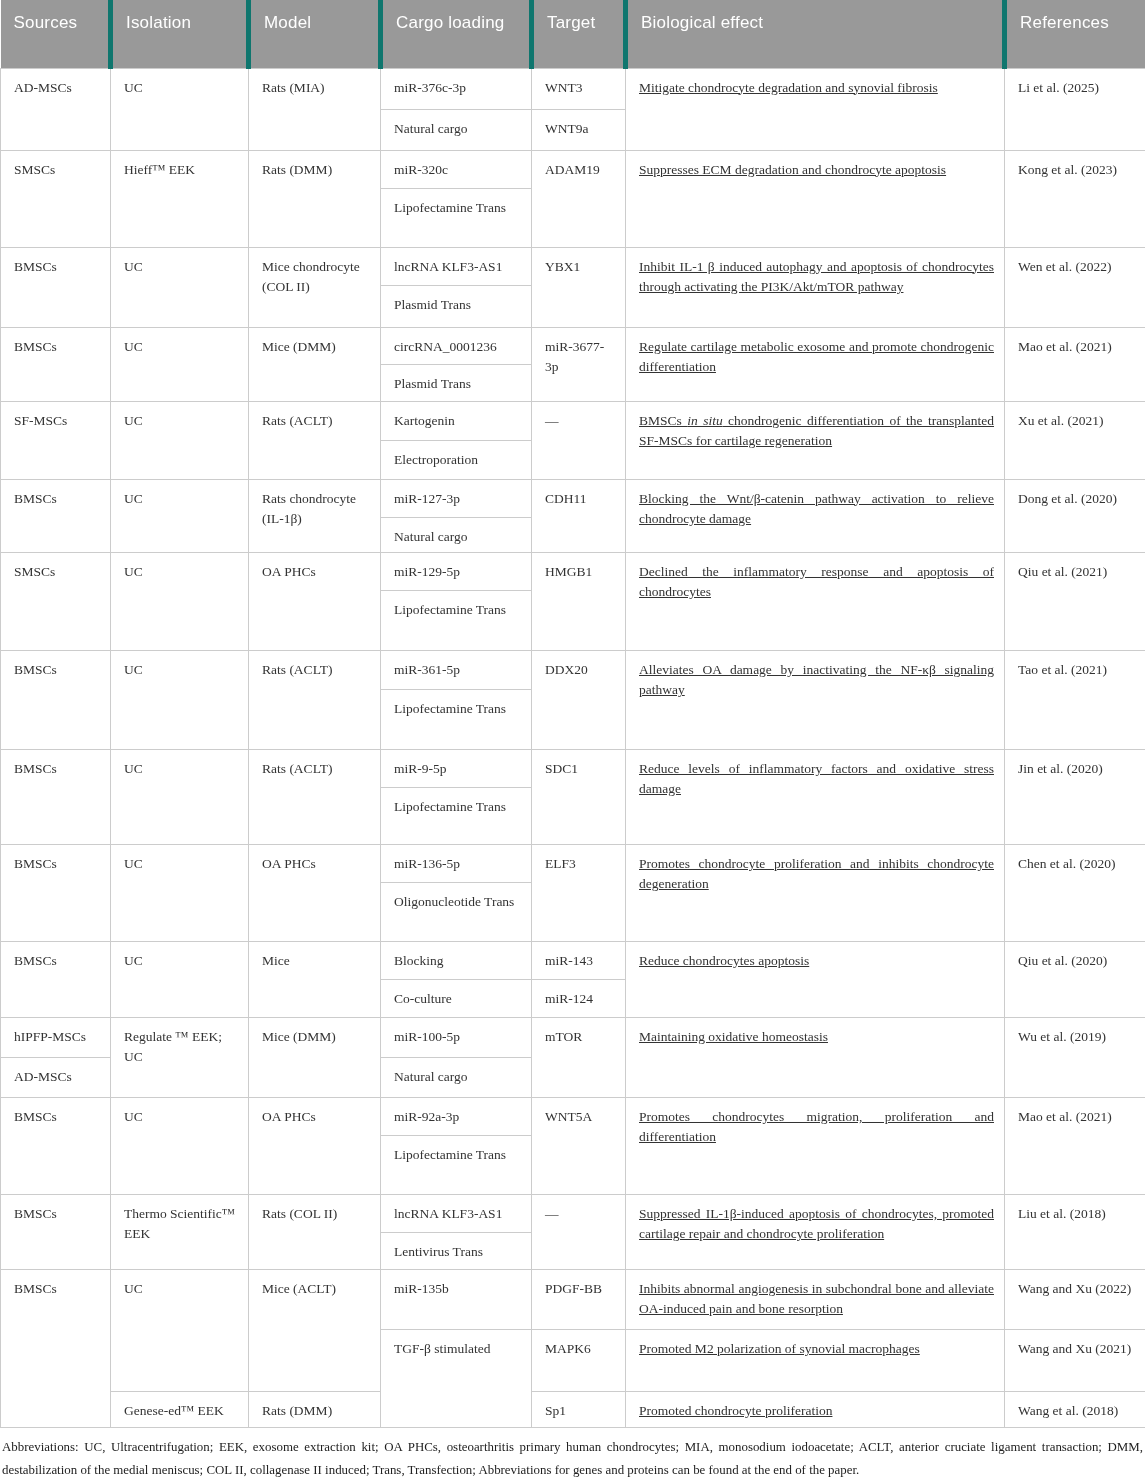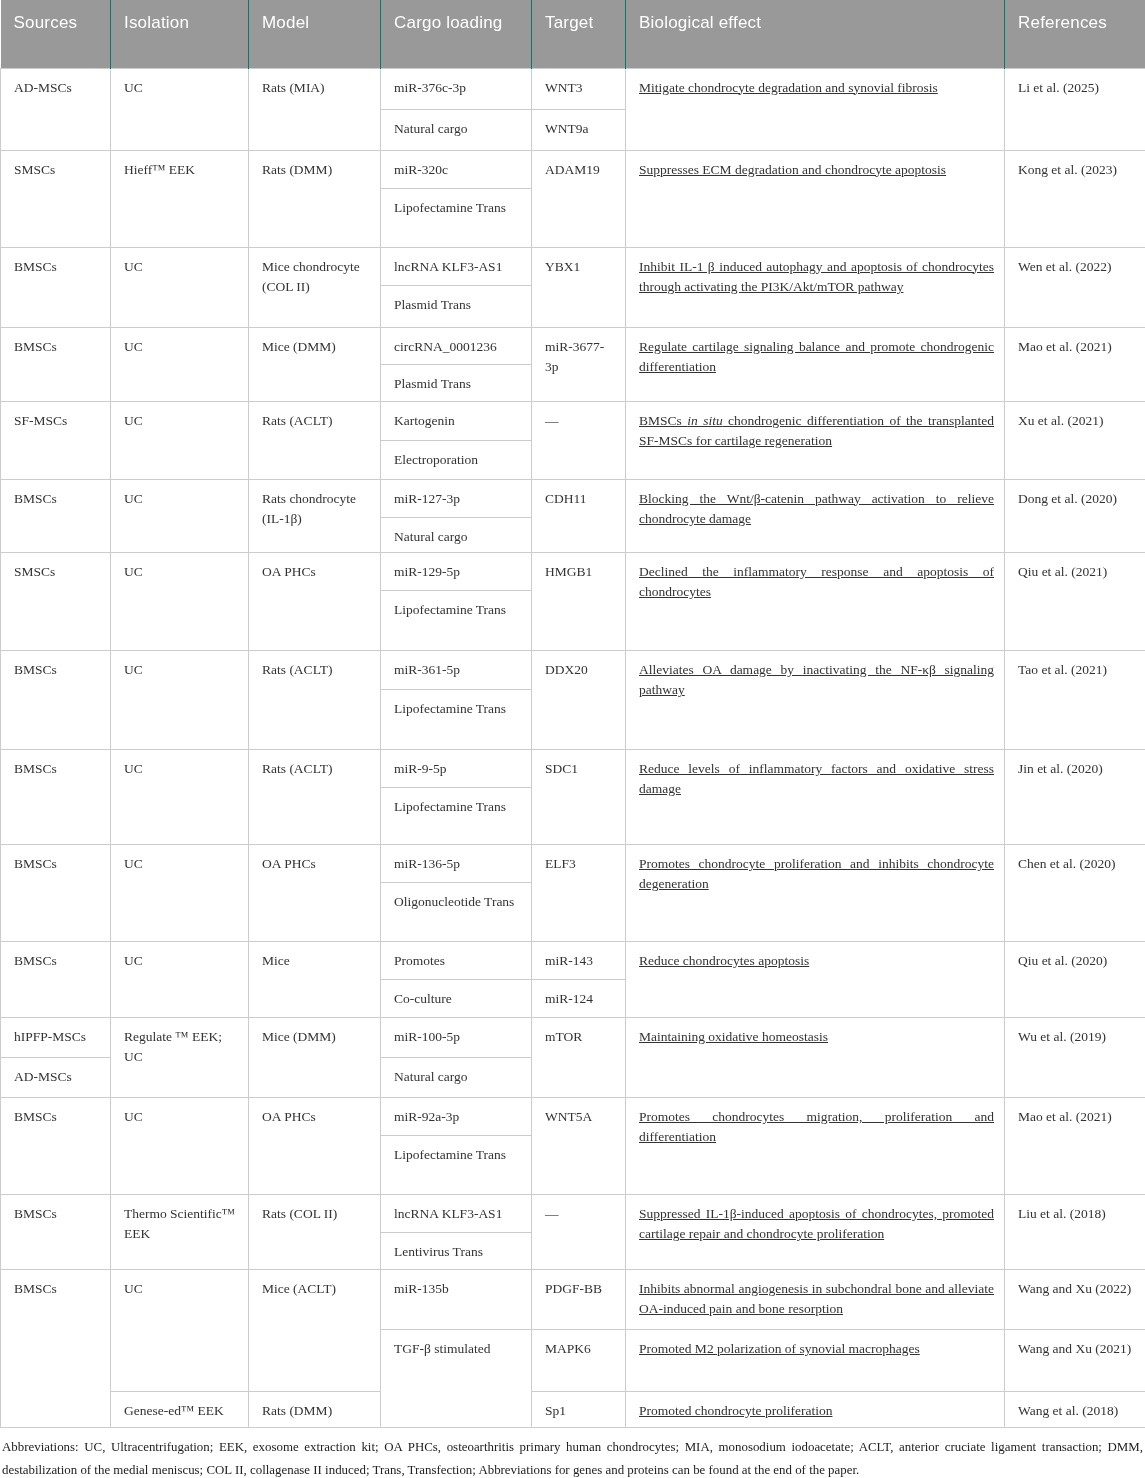--- a/index.html
+++ b/index.html
@@ -16,21 +16,21 @@
     background: #999999;
     color: #ffffff;
     font-family: "Liberation Sans", sans-serif;
     font-size: 17px;
     font-weight: 500;
     text-align: left;
     vertical-align: top;
     padding: 13px 10px 6px 13px;
     letter-spacing: 0.2px;
   }
-  table.ref-table th + th { border-left: 1px solid #0f766e; }
+  table.ref-table th + th { border-left: 5px solid #0f766e; }
   tr.header-row { height: 68px; }
 
   table.ref-table td {
     border: 1px solid #cccccc;
     vertical-align: top;
     padding: 9px 10px 5px 13px;
     font-size: 13.5px;
     line-height: 1.5;
     color: #333333;
   }
@@ -113,21 +113,21 @@
   <tr style="height:42px">
     <td>Plasmid Trans</td>
   </tr>
 
   <tr style="height:37px">
     <td rowspan="2">BMSCs</td>
     <td rowspan="2">UC</td>
     <td rowspan="2" class="c-model">Mice (DMM)</td>
     <td>circRNA_0001236</td>
     <td rowspan="2">miR-3677-3p</td>
-    <td rowspan="2" class="c-eff">Regulate cartilage signaling balance and promote chondrogenic differentiation</td>
+    <td rowspan="2" class="c-eff">Regulate cartilage metabolic exosome and promote chondrogenic differentiation</td>
     <td rowspan="2">Mao et al. (2021)</td>
   </tr>
   <tr style="height:37px">
     <td>Plasmid Trans</td>
   </tr>
 
   <tr style="height:39px">
     <td rowspan="2">SF-MSCs</td>
     <td rowspan="2">UC</td>
     <td rowspan="2" class="c-model">Rats (ACLT)</td>
@@ -202,21 +202,21 @@
     <td rowspan="2">Chen et al. (2020)</td>
   </tr>
   <tr style="height:59px">
     <td>Oligonucleotide Trans</td>
   </tr>
 
   <tr style="height:38px">
     <td rowspan="2">BMSCs</td>
     <td rowspan="2">UC</td>
     <td rowspan="2" class="c-model">Mice</td>
-    <td>Promotes</td>
+    <td>Blocking</td>
     <td>miR-143</td>
     <td rowspan="2" class="c-eff">Reduce chondrocytes apoptosis</td>
     <td rowspan="2">Qiu et al. (2020)</td>
   </tr>
   <tr style="height:38px">
     <td>Co-culture</td>
     <td>miR-124</td>
   </tr>
 
   <tr style="height:40px">

